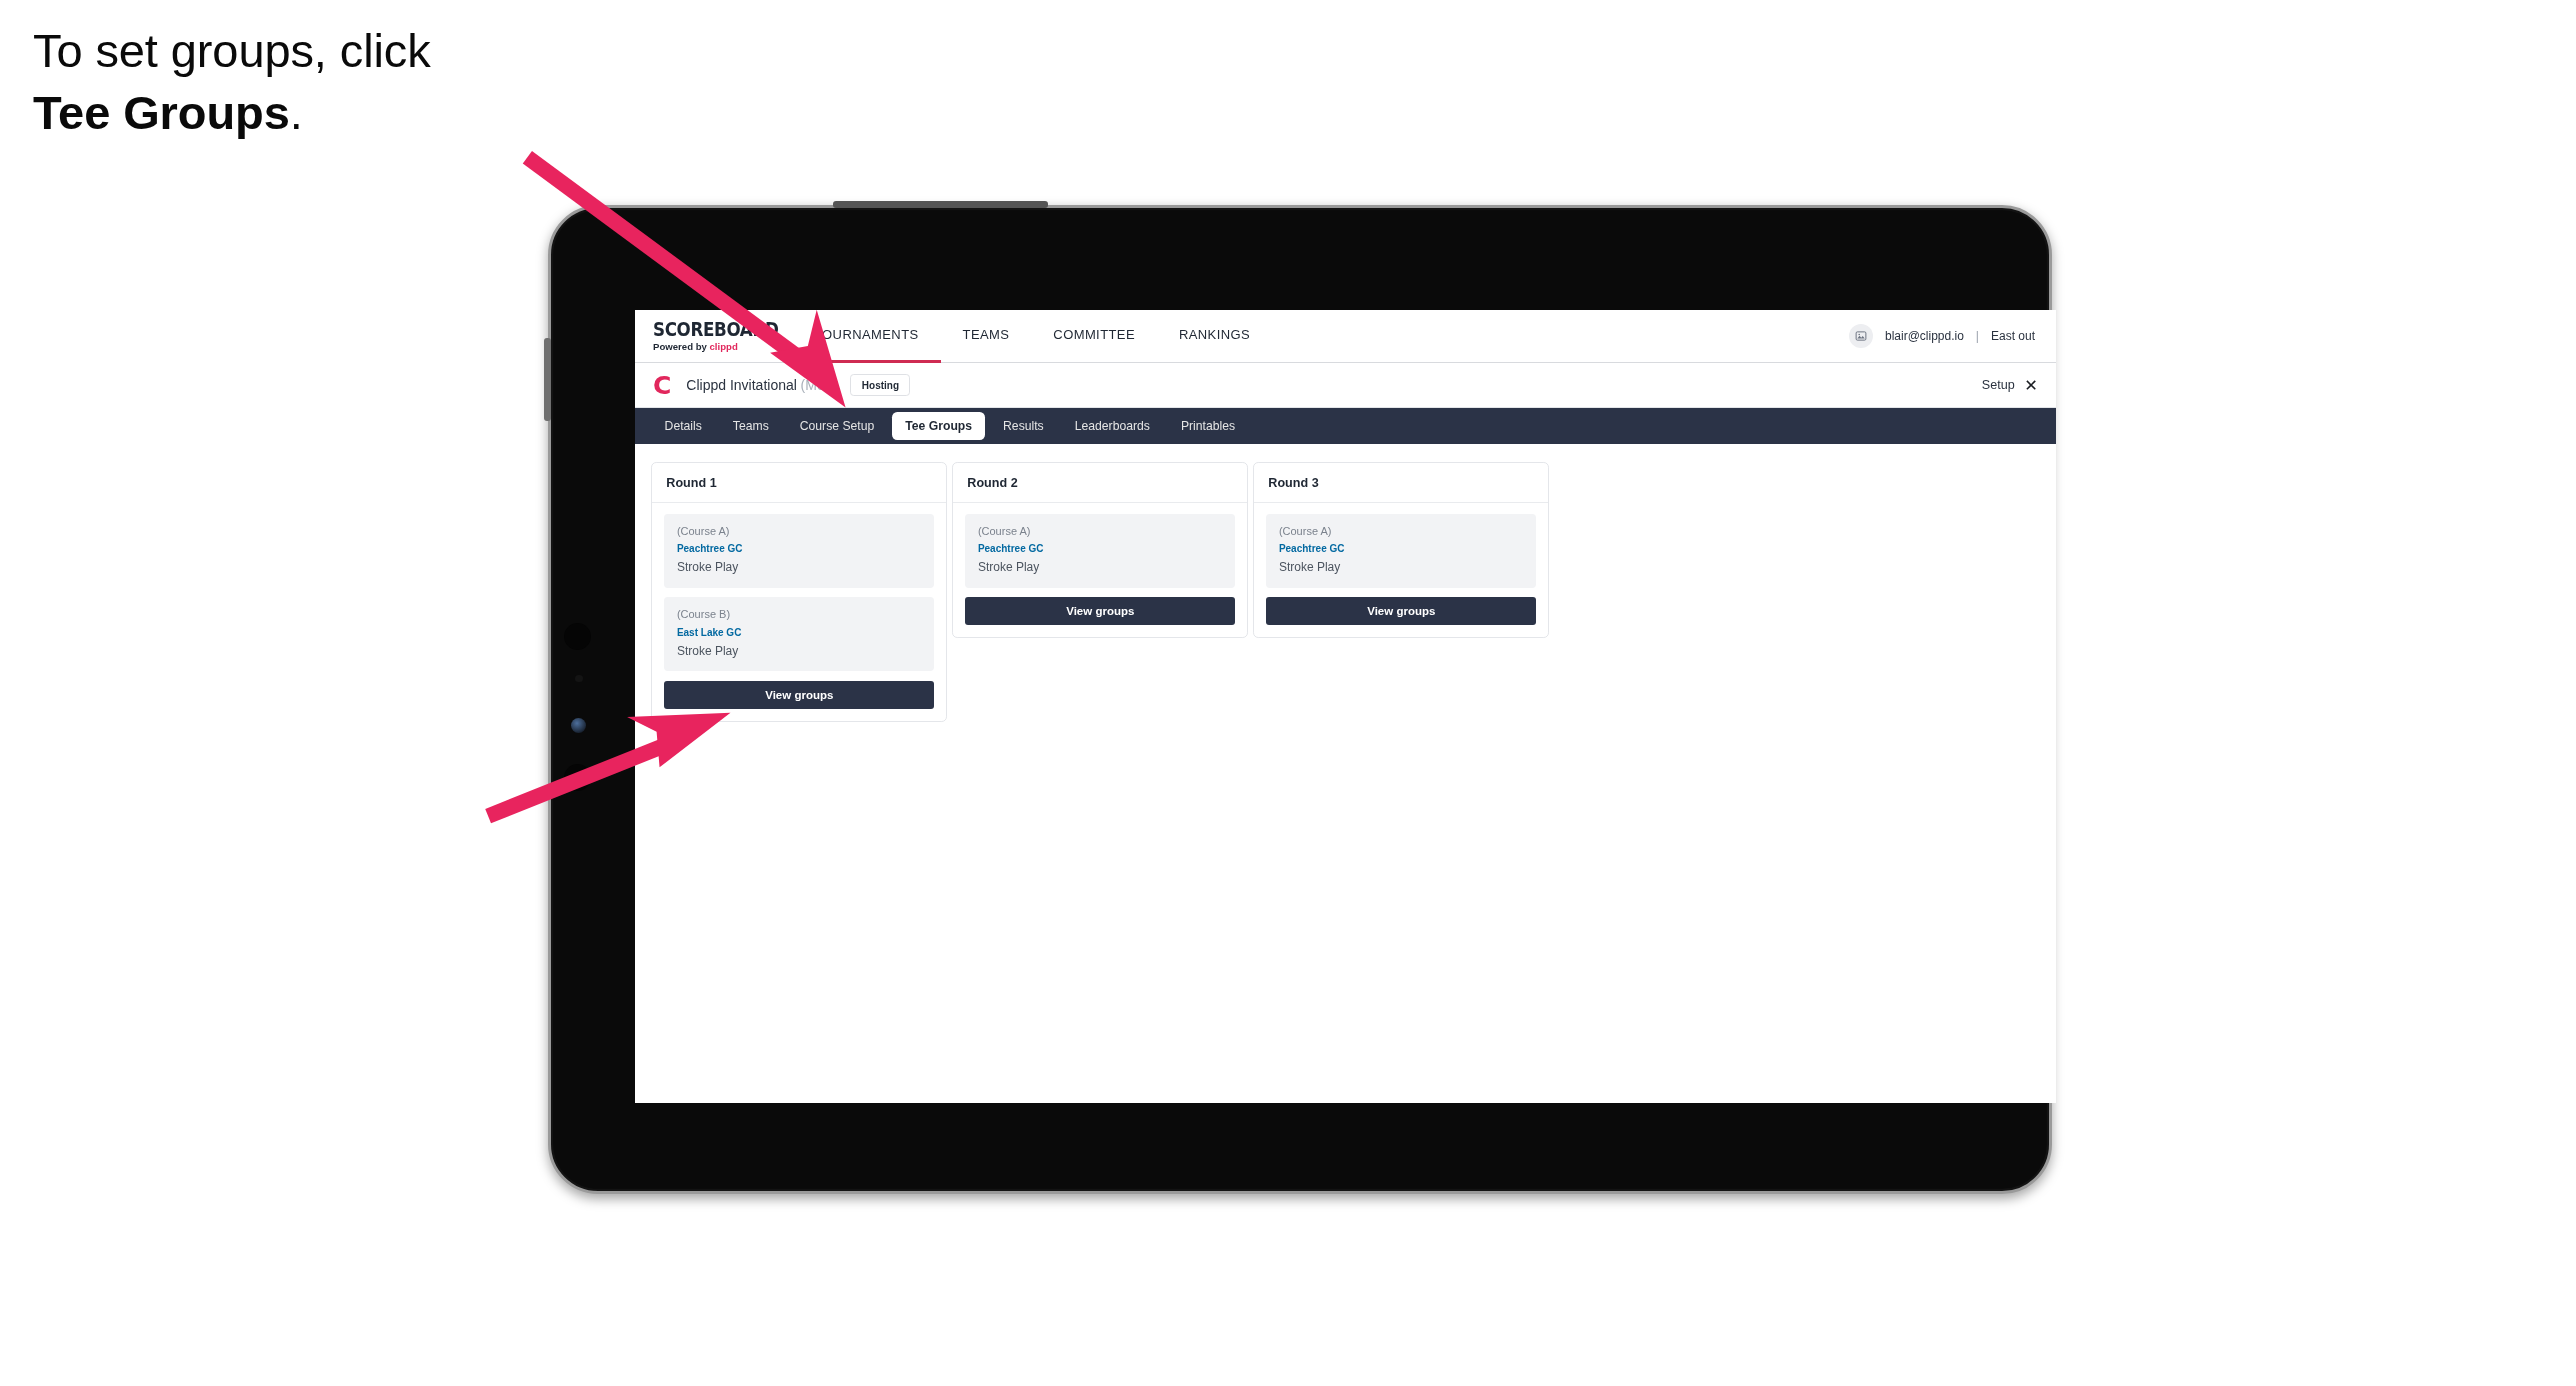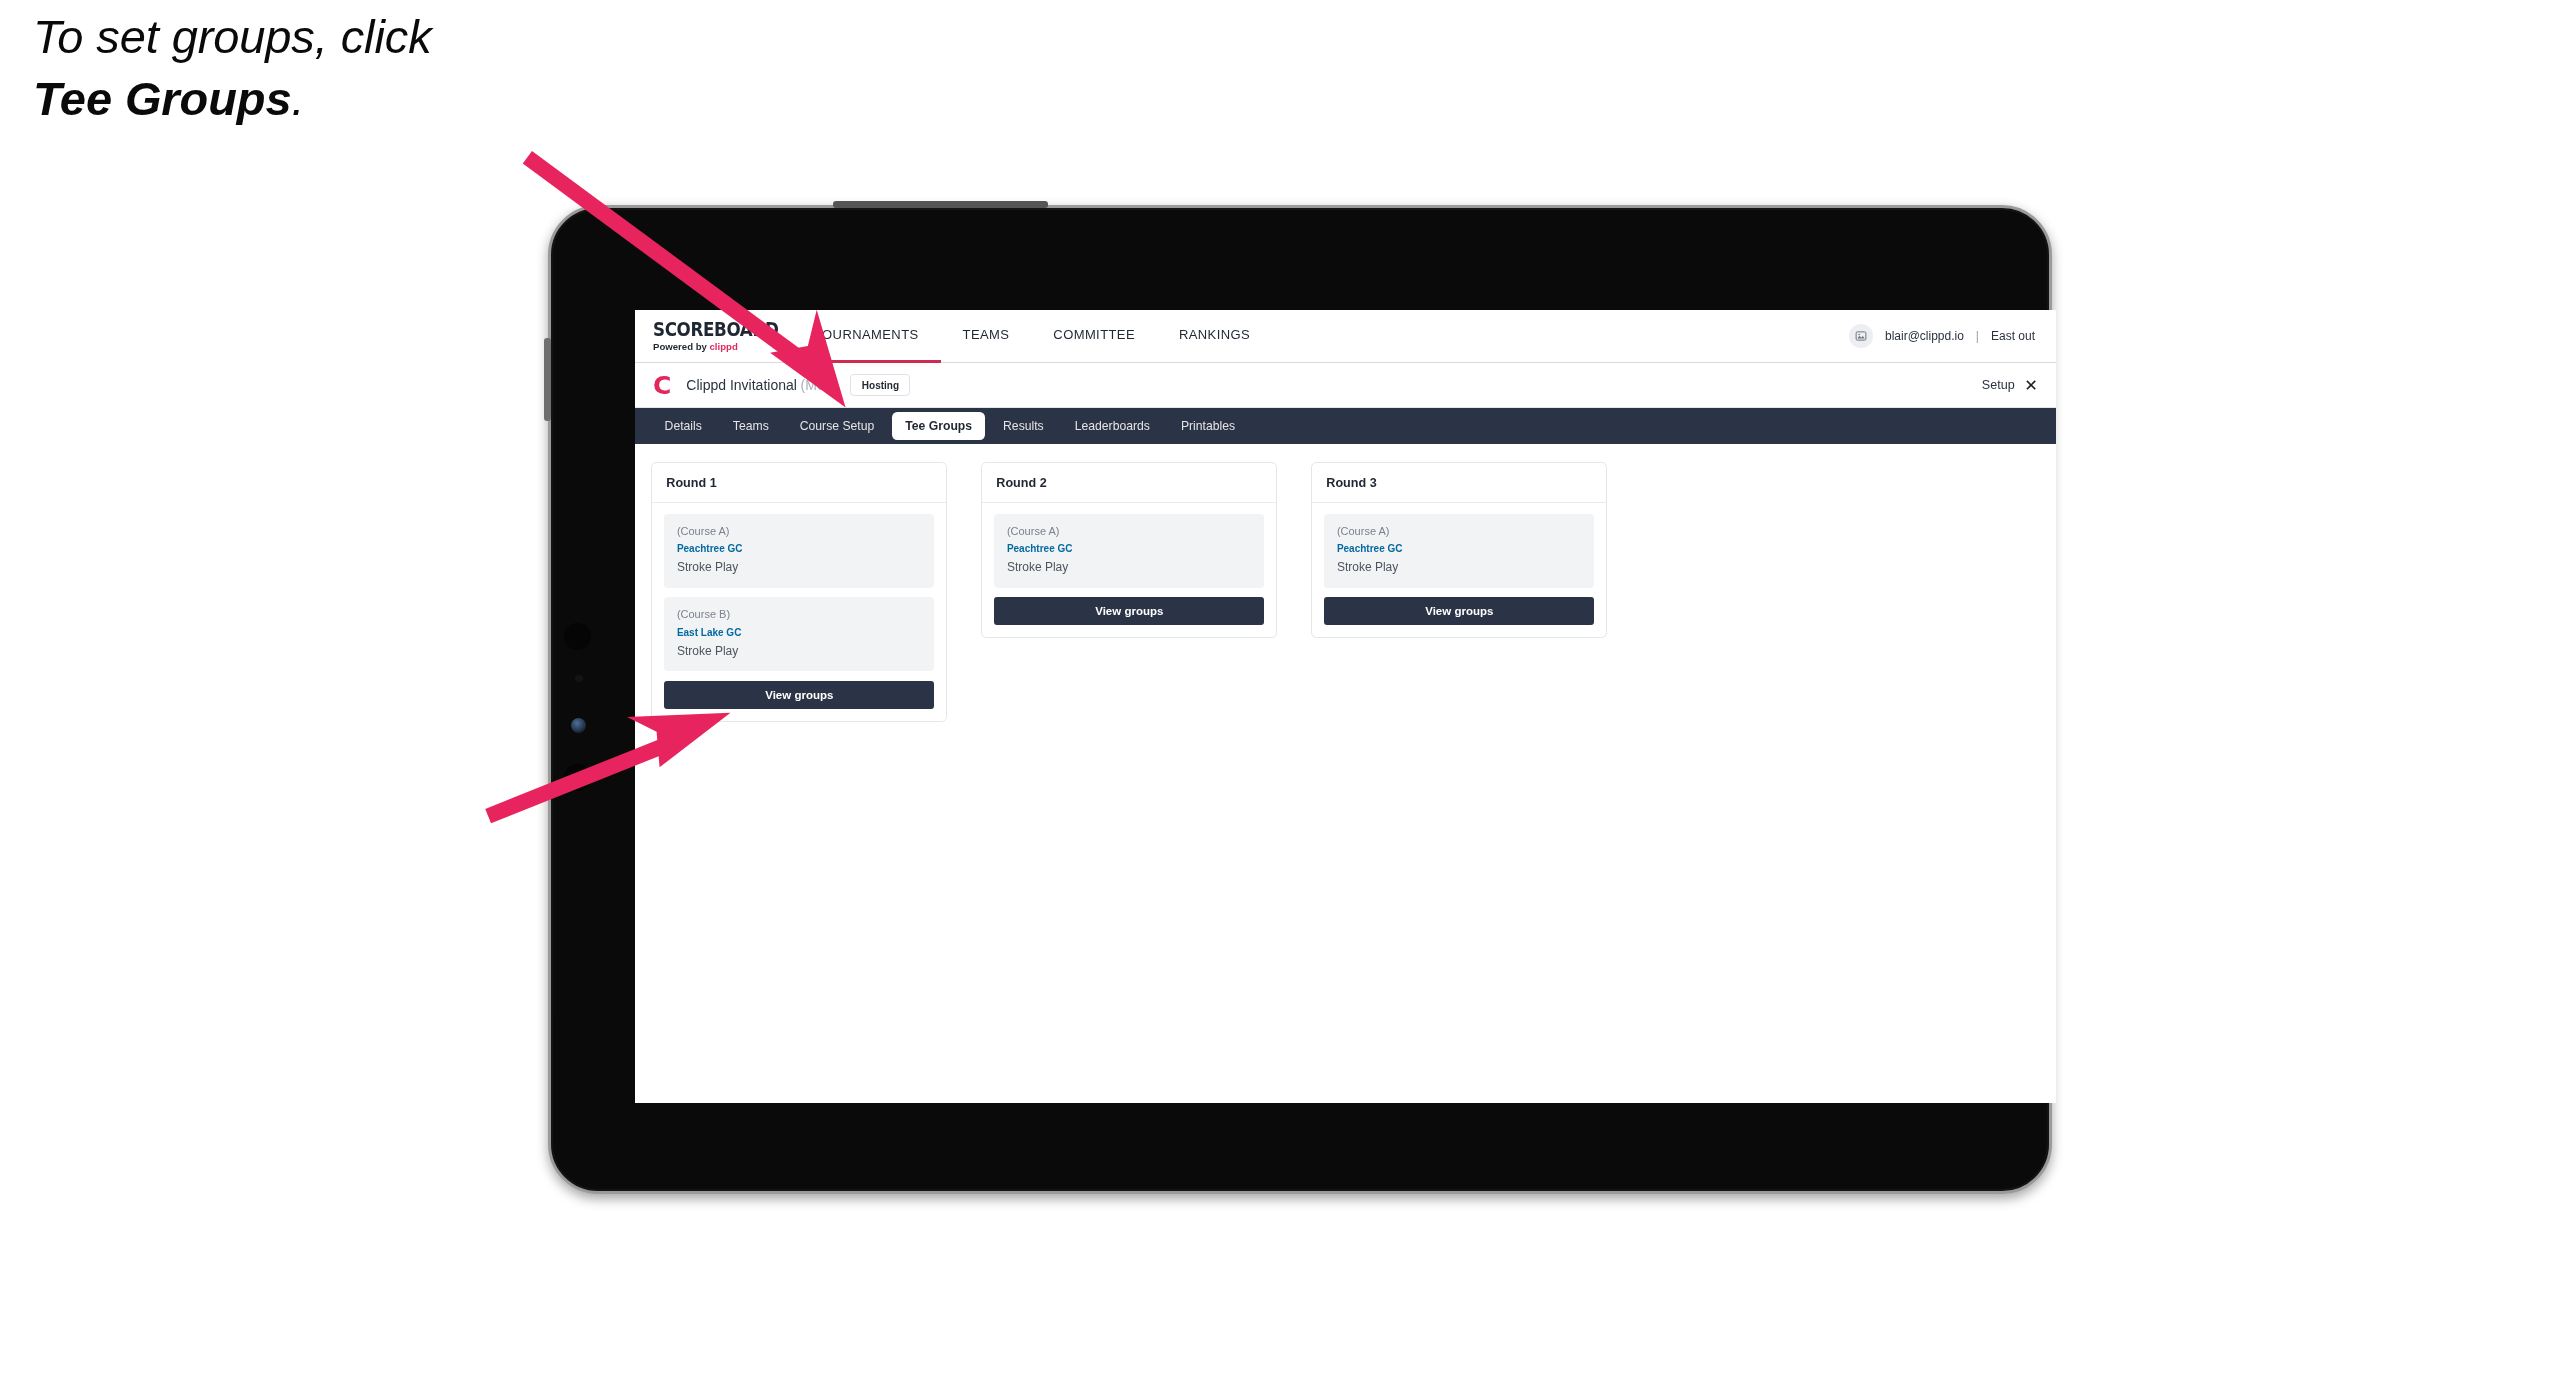--- a/index.html
+++ b/index.html
@@ -24,21 +24,21 @@
     position: absolute;
     color: #0a0a0a;
     font-family: "Liberation Sans", sans-serif;
     font-size: 47px;
     line-height: 1.32;
     letter-spacing: -0.1px;
     white-space: nowrap;
   }
   .annotation .bold { font-weight: 700; }
 
-  #annotation-top  { left: 33px; top: 6px; font-style: italic;   }
+  #annotation-top  { left: 33px; top: 20px;   }
   #annotation-bottom { left: 37px; top: 765px; }
 
   
   .arrow-svg { position: absolute; overflow: visible; pointer-events: none; }
   #arrow-top    { left: 511px;  top: 141px; }
   #arrow-bottom { left: 482px;  top: 689px; }
 
   
   #tablet {
     position: absolute;
@@ -220,21 +220,21 @@
     background: #ffffff;
     color: #1f2733;
     font-weight: 700;
   }
 
   
   #content-area {
     background: #ffffff;
     padding: 18px 16.3px;
     display: flex;
-    gap: 34px;
+    gap: 5px;
     align-items: flex-start;
   }
   .round-card {
     width: 296px;
     background: #ffffff;
     border: 0.7px solid #e4e6ea;
     border-radius: 5.2px;
     overflow: hidden;
   }
   .round-card-header {

